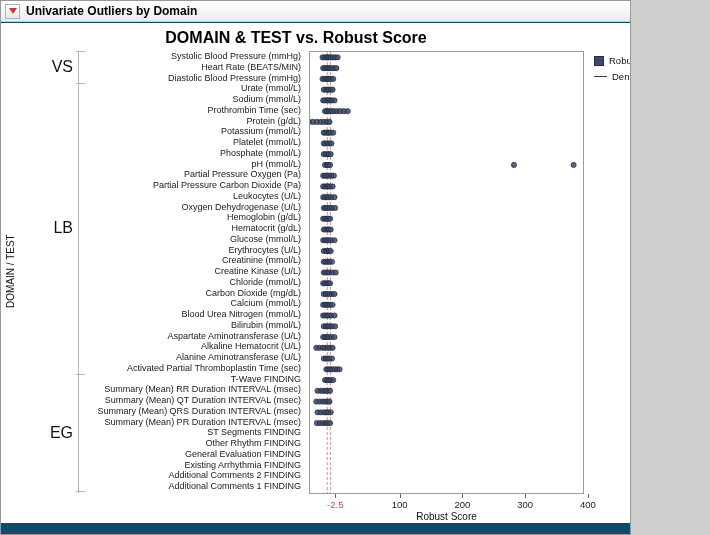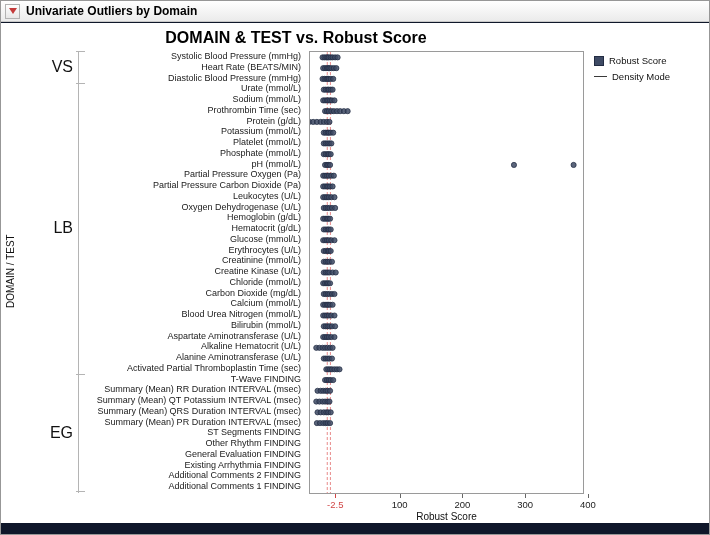--- a/index.html
+++ b/index.html
@@ -1,16 +1,16 @@
 <!DOCTYPE html>
 <html><head>
 <meta charset="utf-8">
 <style>
   html,body{margin:0;padding:0;background:#cfcfcf;font-family:"Liberation Sans",sans-serif;}
-  .window{position:relative;width:710px;height:535px;box-sizing:border-box;border:1px solid #979797;background:#0f172a;overflow:hidden;}
+  .window{position:relative;width:631px;height:535px;box-sizing:border-box;border:1px solid #979797;background:#0c4a6e;overflow:hidden;}
   .header{position:absolute;left:0;top:0;width:100%;height:21px;background:linear-gradient(#ffffff,#ebebeb);border-bottom:1px solid #c9c9c9;display:flex;align-items:center;gap:6px;padding-left:4px;box-sizing:border-box;}
   .disclosure{width:13px;height:13px;border:1px solid #b2b2b2;background:linear-gradient(#ffffff,#e7e7e7);display:flex;align-items:center;justify-content:center;cursor:pointer;}
   .tri{width:0;height:0;border-left:4px solid transparent;border-right:4px solid transparent;border-top:6px solid #c43b3b;}
   .header-title{font-size:12px;font-weight:bold;color:#000;}
   .report{position:absolute;left:0;top:22px;width:708px;height:500px;background:#ffffff;}
   .chart-title{position:absolute;left:0;top:6px;width:590px;text-align:center;font-size:16px;font-weight:bold;color:#000;}
   .y-axis-title{position:absolute;left:2px;top:28px;width:14px;height:441px;display:flex;align-items:center;justify-content:center;writing-mode:vertical-rl;transform:rotate(180deg);font-size:10px;color:#111;}
   .domain-col{position:absolute;left:48px;top:28px;width:34px;height:441px;}
   .domlab{position:absolute;left:0;width:24px;display:flex;align-items:center;justify-content:flex-end;font-size:16px;color:#111;}
   .domaxis{position:absolute;left:77px;top:28px;height:442px;width:0;border-left:1px solid #b4b4b4;}
@@ -81,21 +81,21 @@
         <div class="ylab" style="height: 10.7561px; line-height: 10.7561px;">Carbon Dioxide (mg/dL)</div>
         <div class="ylab" style="height: 10.7561px; line-height: 10.7561px;">Calcium (mmol/L)</div>
         <div class="ylab" style="height: 10.7561px; line-height: 10.7561px;">Blood Urea Nitrogen (mmol/L)</div>
         <div class="ylab" style="height: 10.7561px; line-height: 10.7561px;">Bilirubin (mmol/L)</div>
         <div class="ylab" style="height: 10.7561px; line-height: 10.7561px;">Aspartate Aminotransferase (U/L)</div>
         <div class="ylab" style="height: 10.7561px; line-height: 10.7561px;">Alkaline Hematocrit (U/L)</div>
         <div class="ylab" style="height: 10.7561px; line-height: 10.7561px;">Alanine Aminotransferase (U/L)</div>
         <div class="ylab" style="height: 10.7561px; line-height: 10.7561px;">Activated Partial Thromboplastin Time (sec)</div>
         <div class="ylab" style="height: 10.7561px; line-height: 10.7561px;">T-Wave FINDING</div>
         <div class="ylab" style="height: 10.7561px; line-height: 10.7561px;">Summary (Mean) RR Duration INTERVAL (msec)</div>
-        <div class="ylab" style="height: 10.7561px; line-height: 10.7561px;">Summary (Mean) QT Potassium INTERVAL (msec)</div>
+        <div class="ylab" style="height: 10.7561px; line-height: 10.7561px;">Summary (Mean) QT Duration INTERVAL (msec)</div>
         <div class="ylab" style="height: 10.7561px; line-height: 10.7561px;">Summary (Mean) QRS Duration INTERVAL (msec)</div>
         <div class="ylab" style="height: 10.7561px; line-height: 10.7561px;">Summary (Mean) PR Duration INTERVAL (msec)</div>
         <div class="ylab" style="height: 10.7561px; line-height: 10.7561px;">ST Segments FINDING</div>
         <div class="ylab" style="height: 10.7561px; line-height: 10.7561px;">Other Rhythm FINDING</div>
         <div class="ylab" style="height: 10.7561px; line-height: 10.7561px;">General Evaluation FINDING</div>
         <div class="ylab" style="height: 10.7561px; line-height: 10.7561px;">Existing Arrhythmia FINDING</div>
         <div class="ylab" style="height: 10.7561px; line-height: 10.7561px;">Additional Comments 2 FINDING</div>
         <div class="ylab" style="height: 10.7561px; line-height: 10.7561px;">Additional Comments 1 FINDING</div>
       </div>
 

